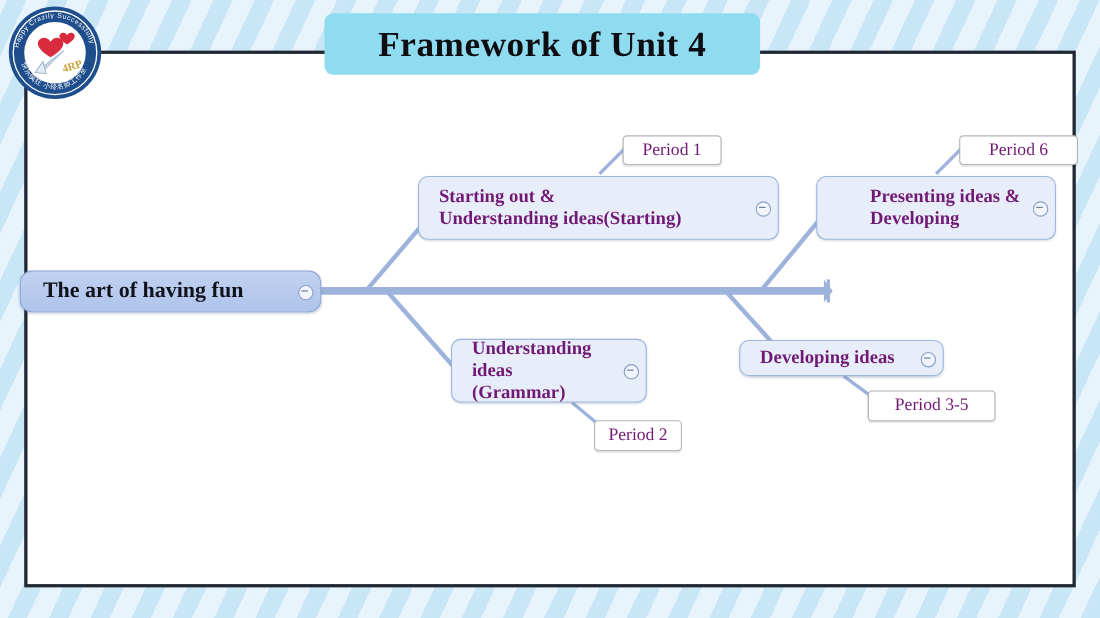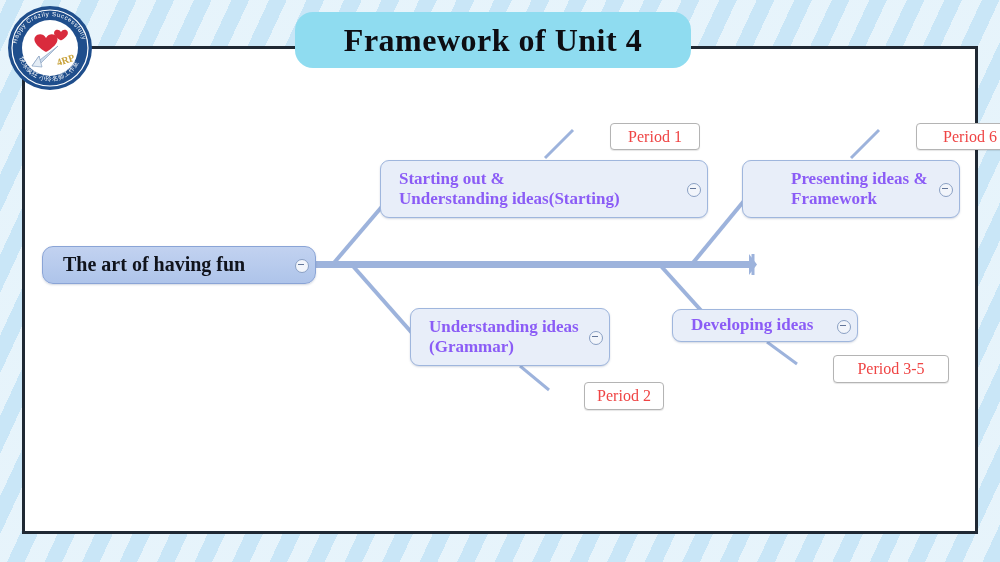--- a/index.html
+++ b/index.html
@@ -27,46 +27,46 @@
     border:3px solid #1f2833;
     box-sizing:border-box;
   }
   
   #logo{
     position:absolute;left:6px;top:4px;width:88px;height:88px;z-index:40;
   }
   
   #title-box{
     position:absolute;left:295px;top:12px;width:396px;height:56px;
-    background:#8fdcf0;border-radius:18px;z-index:30;
+    background:#8fdcf0;border-radius:8px;z-index:30;
     display:flex;align-items:center;justify-content:center;
   }
   #title-text{
     font-family:"Liberation Serif", serif;
     font-weight:bold;font-size:32px;color:#0d0d12;letter-spacing:0.5px;
     white-space:nowrap;
   }
   
   #lines{position:absolute;left:0;top:0;width:1000px;height:562px;z-index:10;}
   
   .node{
     position:absolute;z-index:20;box-sizing:border-box;
     border:1px solid #9fb6dd;border-radius:9px;
     display:flex;align-items:center;
     padding:6px 26px 6px 18px;
     background:#e8eef9;
     box-shadow:0 1px 2px rgba(80,100,140,.25);
   }
   .node .label{
     font-family:"Liberation Serif", serif;
-    font-weight:bold;color:#8b5cf6;line-height:1.18;
+    font-weight:bold;color:#701a75;line-height:1.18;
   }
   .node.root{
     background:linear-gradient(180deg,#c2d2f0 0%,#aec4ea 100%);
-    border:1px solid #8aa4d6;border-radius:11px;margin-left:24px;
+    border:1px solid #8aa4d6;border-radius:11px;
   }
   .node.root .label{color:#10131c;}
   .collapse{
     position:absolute;right:6px;top:50%;margin-top:-6px;
     width:12px;height:12px;border-radius:50%;
     border:1px solid #8aa0c4;background:#f2f5fb;
     display:block;
   }
   .collapse:after{
     content:"";position:absolute;left:2px;top:4px;width:6px;height:1px;
@@ -75,35 +75,34 @@
   
   #node-root{left:18px;top:246px;width:274px;height:38px;padding-left:20px;}
   #node-root .label{font-size:20px;}
 
   #node-starting{left:380px;top:160px;width:328px;height:58px;}
   #node-starting .label{font-size:17px;}
 
   #node-presenting{left:742px;top:160px;width:218px;height:58px;padding-left:48px;}
   #node-presenting .label{font-size:17px;}
 
-  #node-grammar{left:410px;top:308px;width:200px;height:58px;}
+  #node-grammar{left:410px;top:308px;width:178px;height:58px;}
   #node-grammar .label{font-size:17px;}
 
   #node-developing{left:672px;top:309px;width:186px;height:33px;}
   #node-developing .label{font-size:17px;}
 
   
   .period{
     position:absolute;z-index:20;box-sizing:border-box;
     background:#ffffff;border:1px solid #b4b4b4;border-radius:4px;
     display:flex;align-items:center;justify-content:center;
     font-family:"Liberation Serif", serif;
-    font-size:16px;color:#ef4444;
+    font-size:16px;color:#701a75;
     box-shadow:0 1px 1px rgba(0,0,0,.10);
-    margin-left:44px;
   }
   #period-1{left:566px;top:123px;width:90px;height:27px;}
   #period-6{left:872px;top:123px;width:108px;height:27px;}
   #period-2{left:540px;top:382px;width:80px;height:28px;}
   #period-35{left:789px;top:355px;width:116px;height:28px;}
 </style>
 </head>
 <body>
 
 <div id="stage">
@@ -172,21 +171,21 @@
     <span class="label">
       <span>Starting out &amp;</span><br>
       <span>Understanding ideas(Starting)</span>
     </span>
     <span class="collapse"></span>
   </div>
 
   <div class="node" id="node-presenting">
     <span class="label">
       <span>Presenting ideas &amp;</span><br>
-      <span>Framework</span>
+      <span>Developing</span>
     </span>
     <span class="collapse"></span>
   </div>
 
   <div class="node" id="node-grammar">
     <span class="label">
       <span>Understanding ideas</span><br>
       <span>(Grammar)</span>
     </span>
     <span class="collapse"></span>

